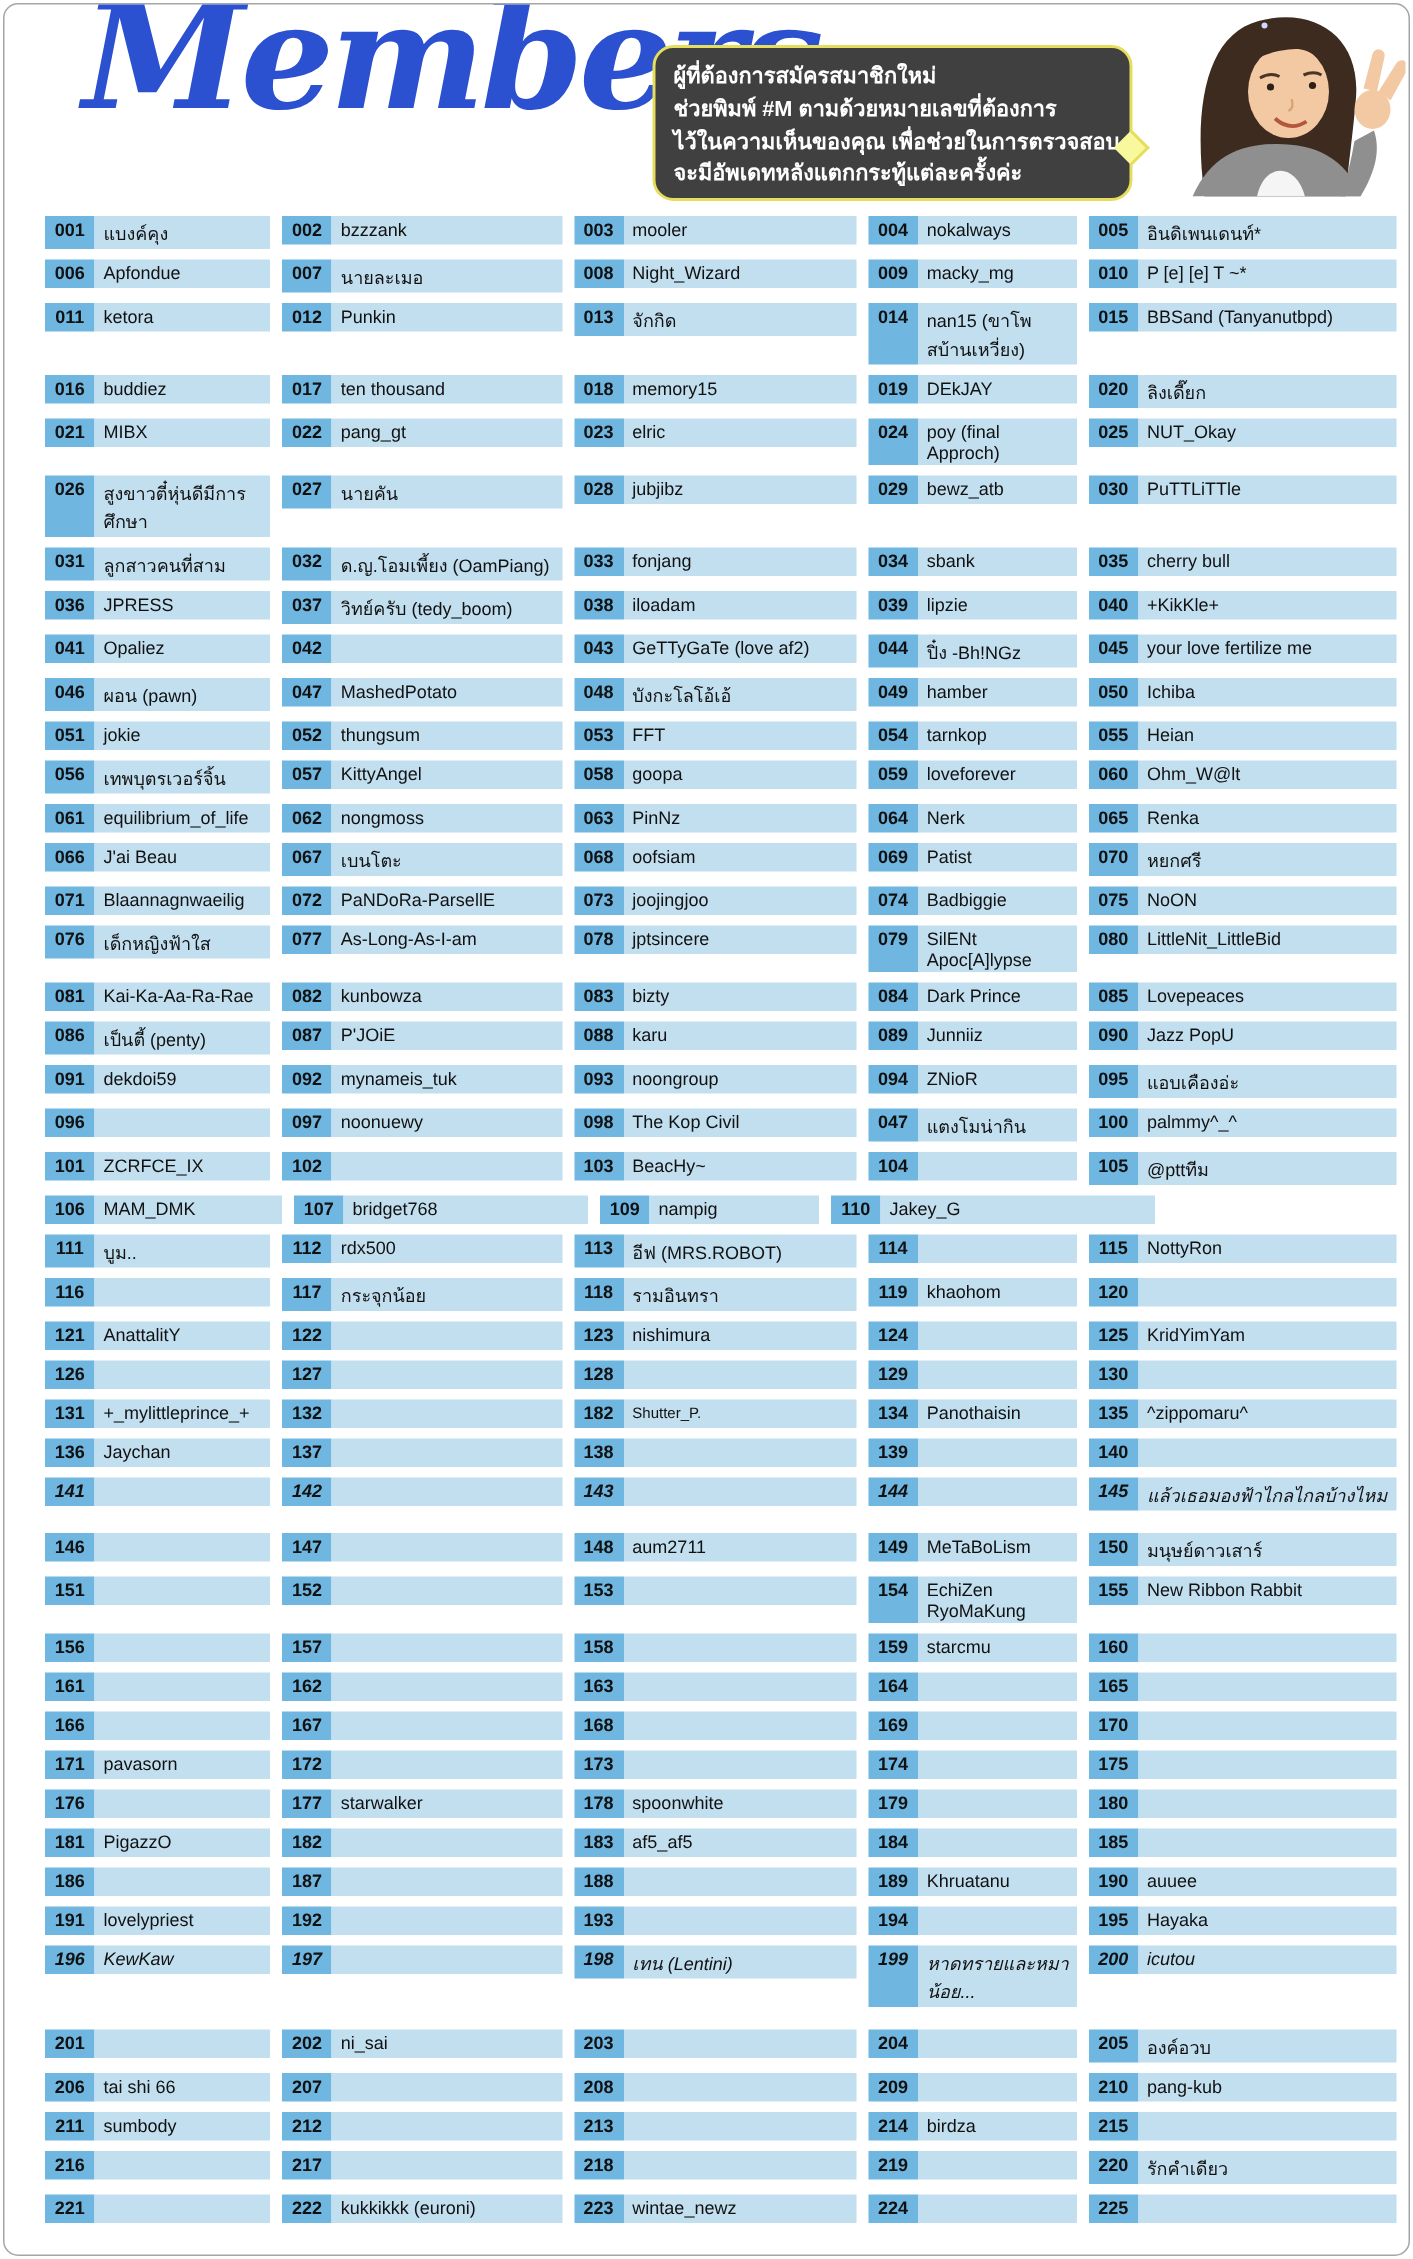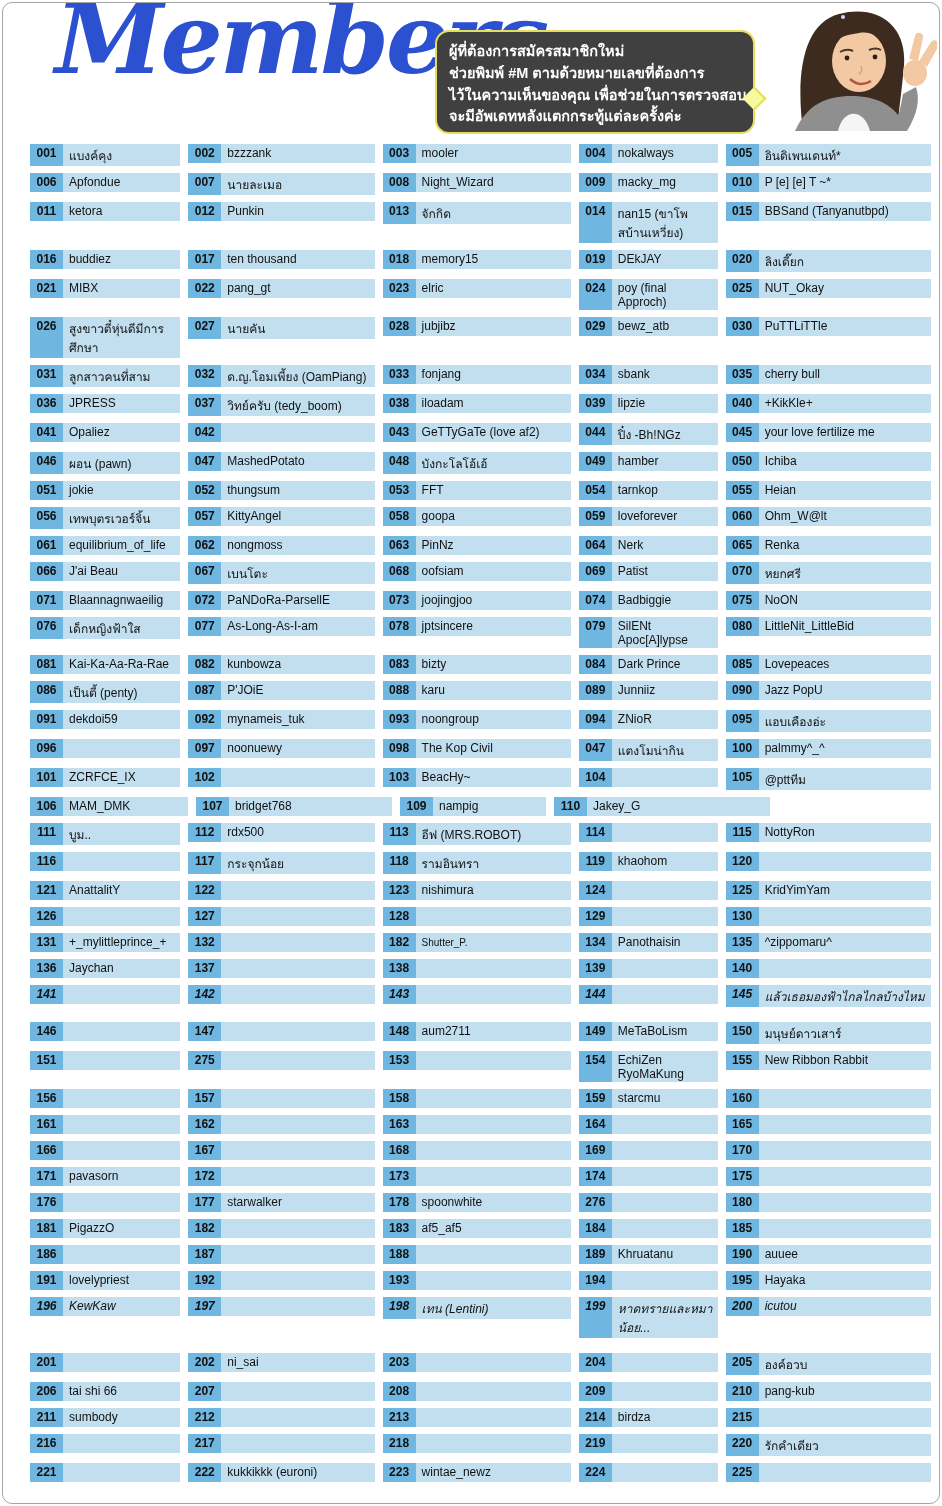--- a/index.html
+++ b/index.html
@@ -731,21 +731,21 @@
           <span class="num">150</span>
           <span class="name">มนุษย์ดาวเสาร์</span>
         </div>
       </div>
       <div class="row">
         <div class="member c0">
           <span class="num">151</span>
           <span class="name"></span>
         </div>
         <div class="member c1">
-          <span class="num">275</span>
+          <span class="num">152</span>
           <span class="name"></span>
         </div>
         <div class="member c2">
           <span class="num">153</span>
           <span class="name"></span>
         </div>
         <div class="member c3">
           <span class="num">154</span>
           <span class="name">EchiZen RyoMaKung</span>
         </div>
@@ -849,21 +849,21 @@
         </div>
         <div class="member c1">
           <span class="num">177</span>
           <span class="name">starwalker</span>
         </div>
         <div class="member c2">
           <span class="num">178</span>
           <span class="name">spoonwhite</span>
         </div>
         <div class="member c3">
-          <span class="num">276</span>
+          <span class="num">179</span>
           <span class="name"></span>
         </div>
         <div class="member c4">
           <span class="num">180</span>
           <span class="name"></span>
         </div>
       </div>
       <div class="row">
         <div class="member c0">
           <span class="num">181</span>

